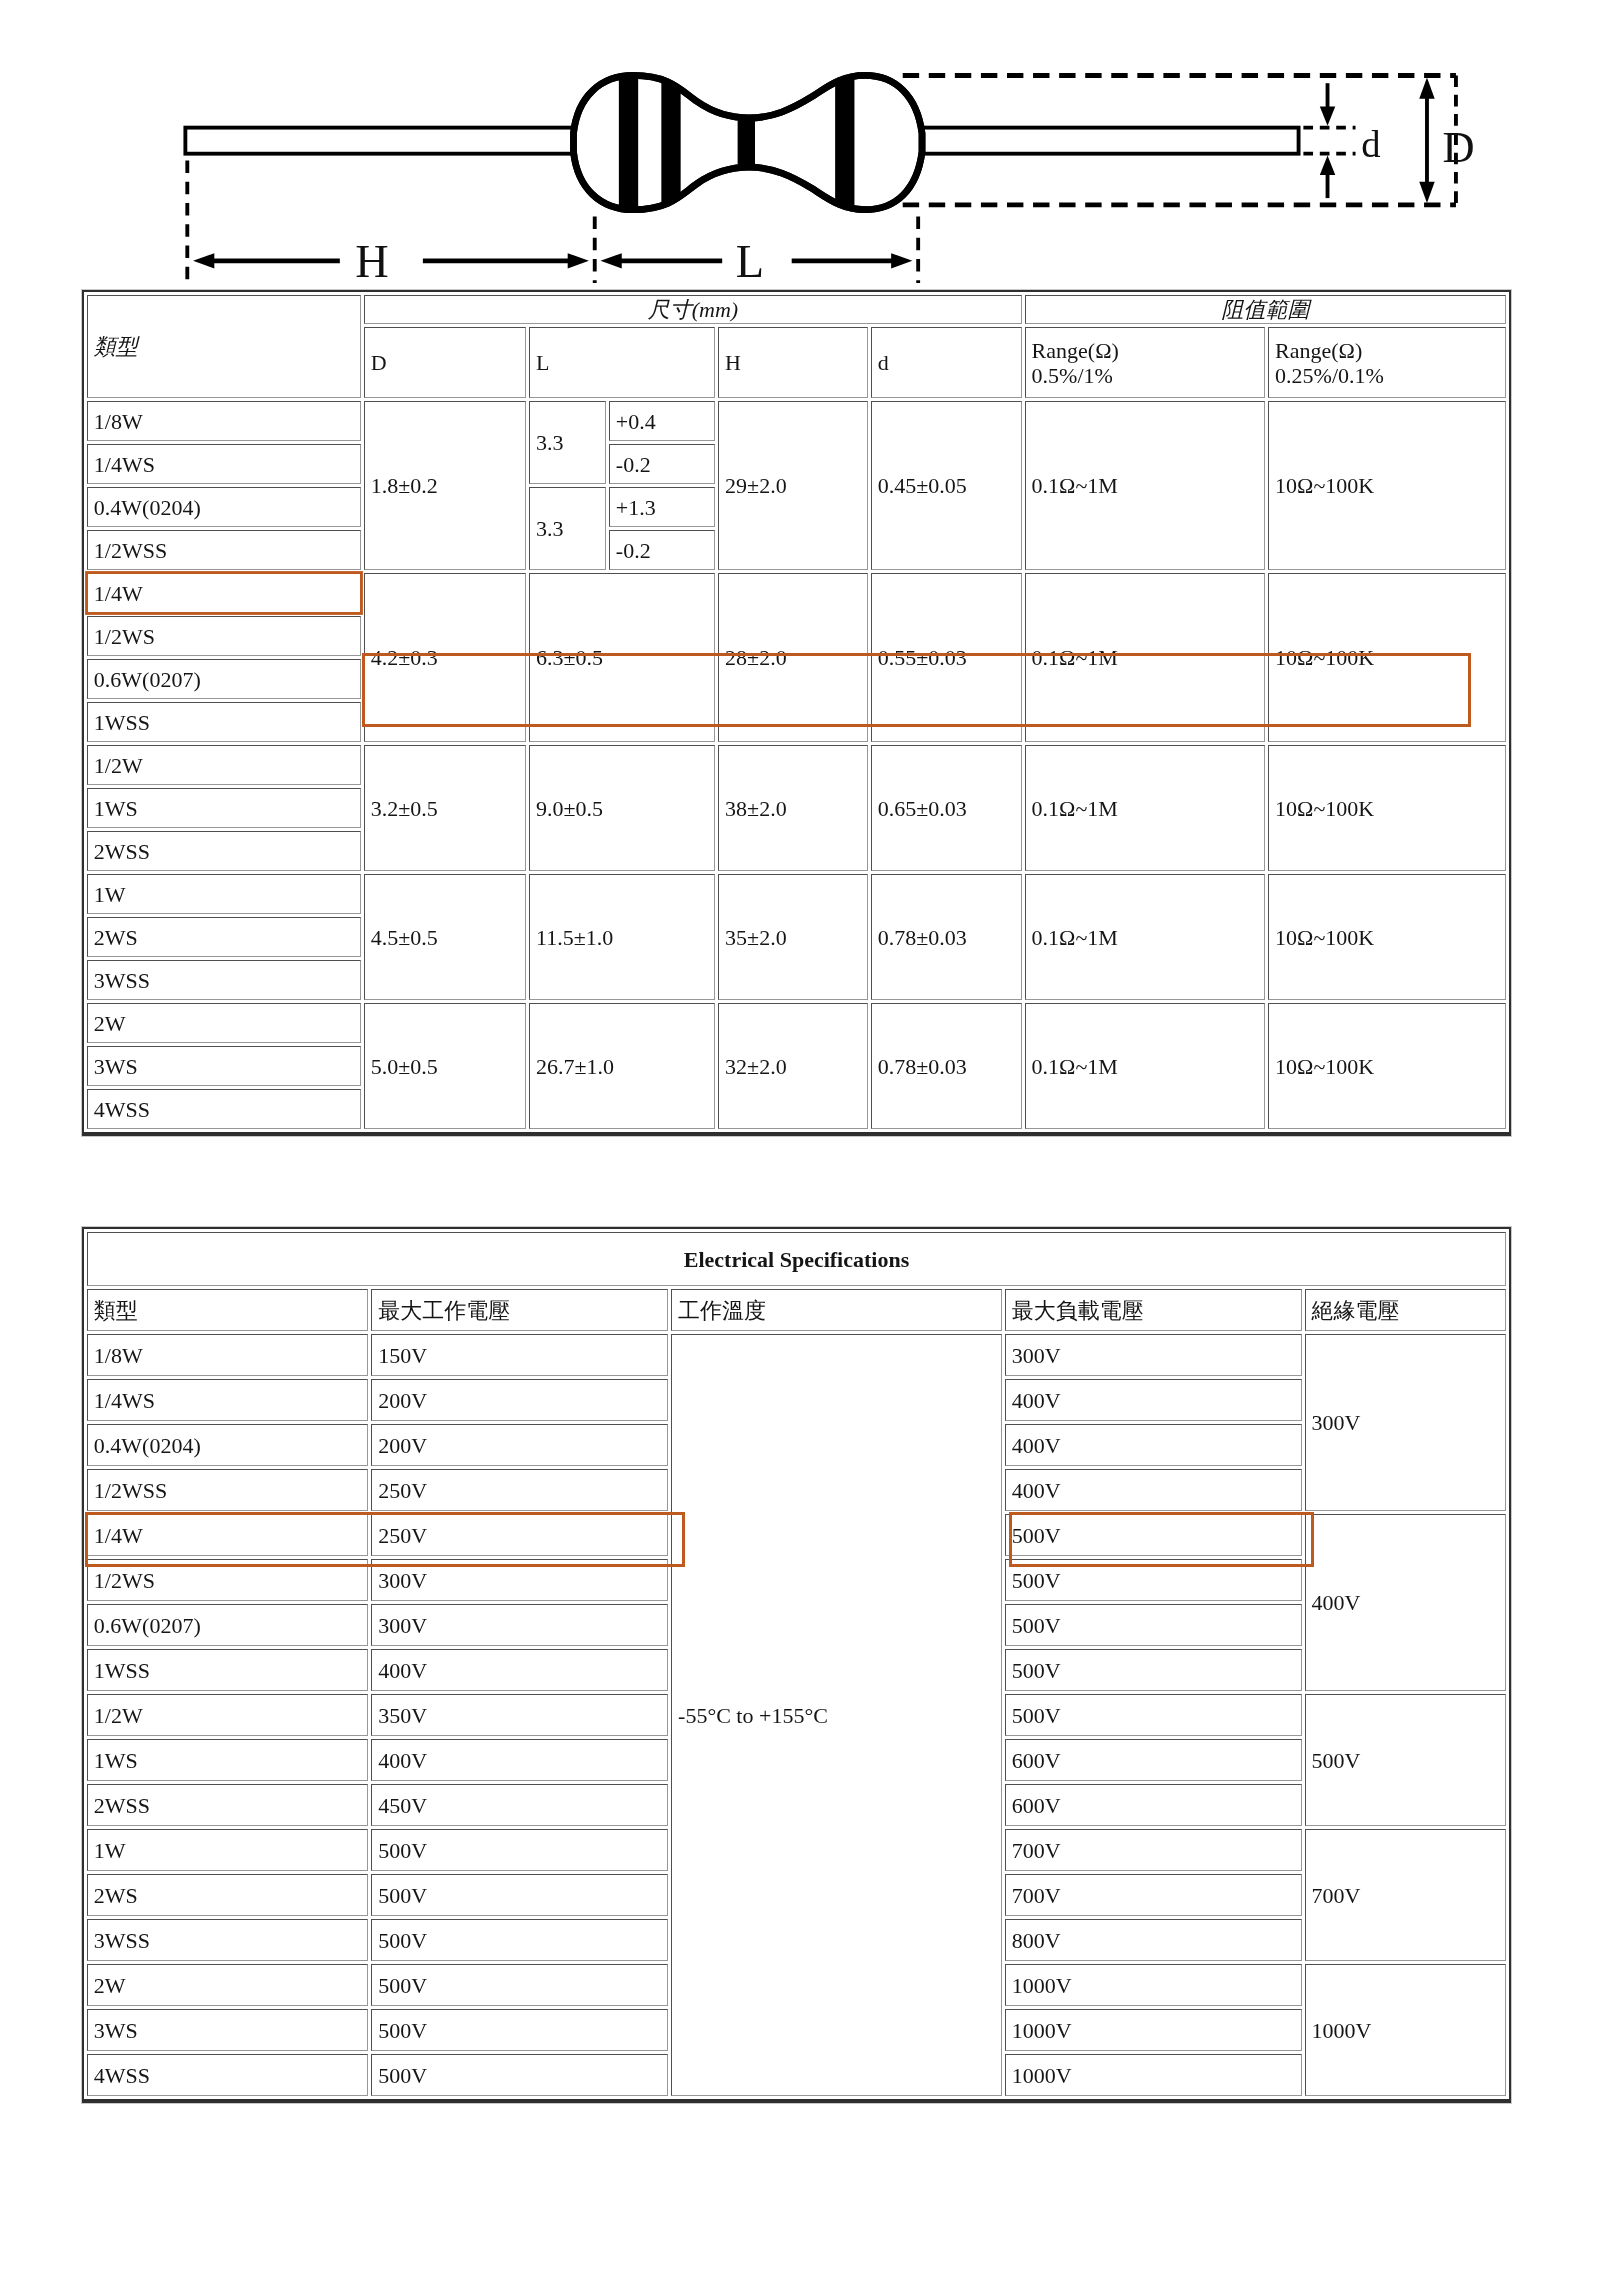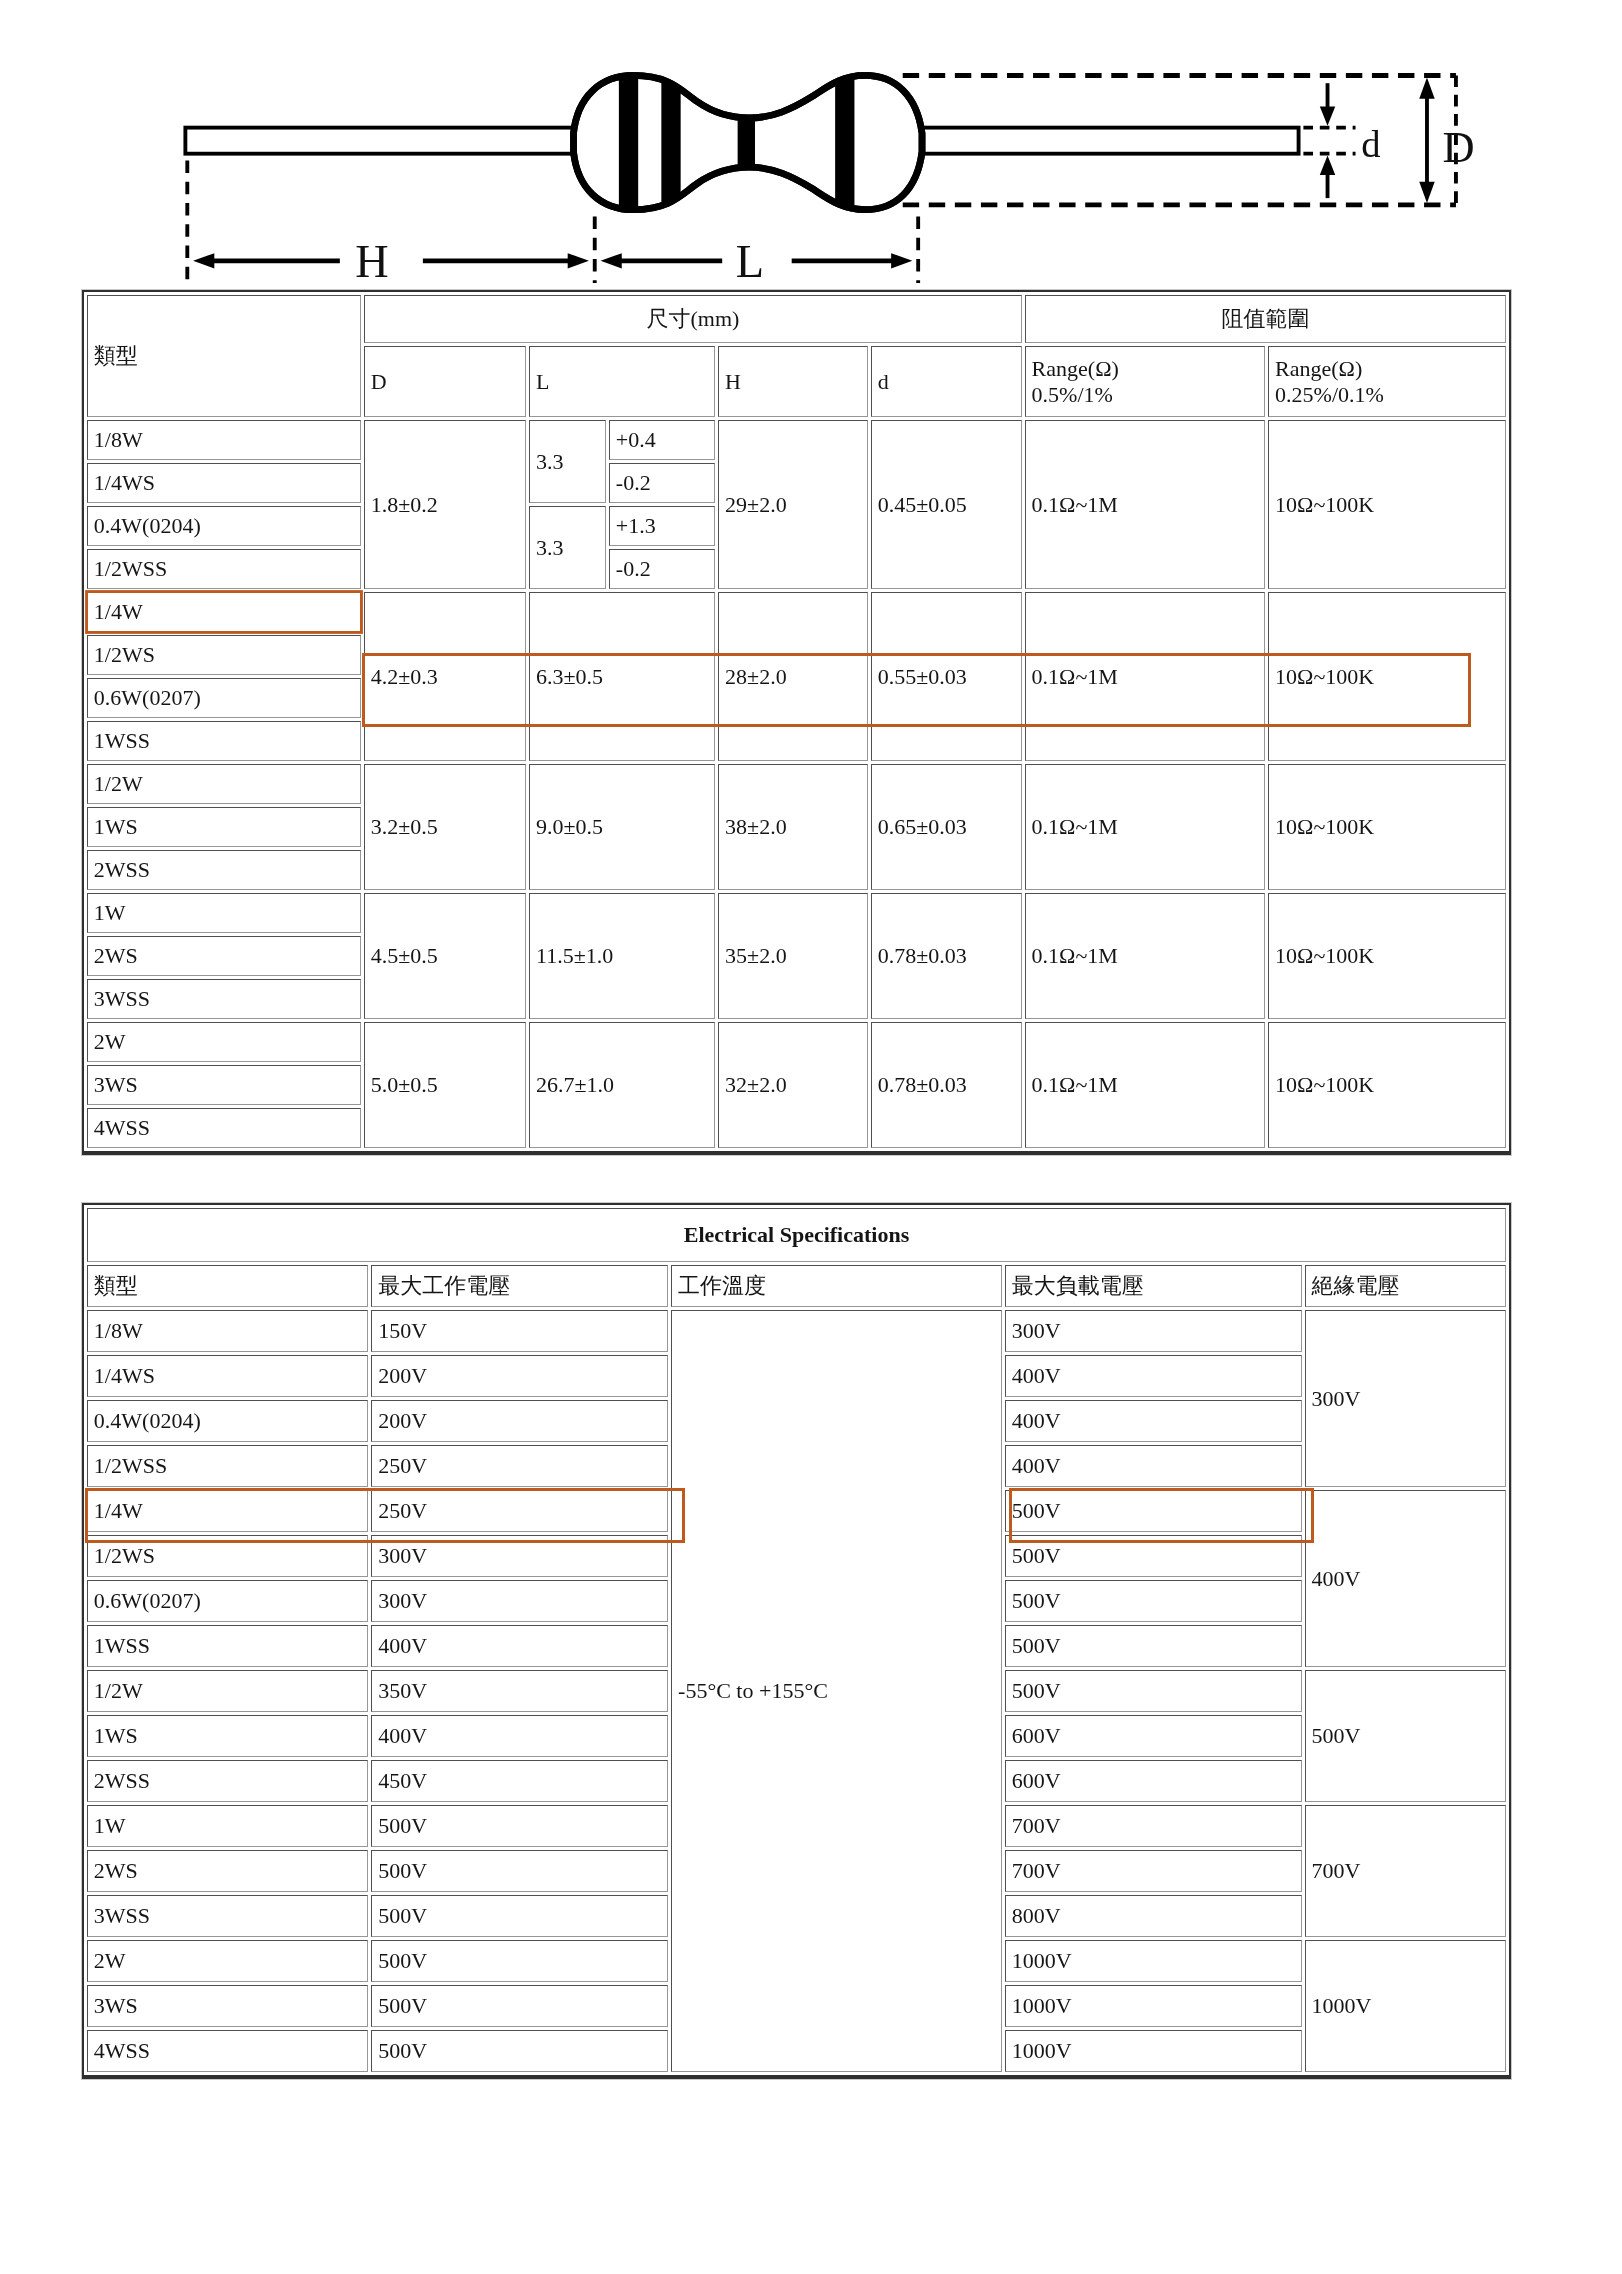--- a/index.html
+++ b/index.html
@@ -1,30 +1,30 @@
 <!DOCTYPE html>
 <html><head>
 <meta charset="utf-8">
 <style>
   html,body{margin:0;padding:0;background:#ffffff;}
   .page{position:relative;width:1622px;height:2275px;background:#fff;
         font-family:"Liberation Serif","DejaVu Serif",serif;color:#151515;}
   .diagram{display:block;margin:0;}
   .twrap{position:relative;width:1429px;margin-left:82px;}
   .twrap1{margin-top:0px;}
-  .twrap2{margin-top:48px;}
+  .twrap2{margin-top:91px;}
   table.spec{width:100%;table-layout:fixed;border-collapse:separate;border-spacing:3.9px;
              background:#fff;border:2.9px solid #2f2f2f;border-bottom-width:4.8px;
              box-shadow:0 0 0 1px #c9c9c9;}
   table.spec td{box-sizing:border-box;background:#fff;overflow:hidden;
                 border:1.9px solid;border-color:#4f4f4f #979797 #979797 #4f4f4f;
                 padding:1px 5.8px;font-size:22px;line-height:1.15;vertical-align:middle;
                 white-space:nowrap;}
   .t1 td{height:40px;}
-  .t1 tr.h1 td{height:48px;}
+  .t1 tr.h1 td{height:29px;font-style:italic;}
   .t1 tr.h2 td{height:71px;}
   .t2 td{height:42px;}
   .t2 tr.trow td{height:54px;}
   .t2 tr.hrow td{height:42px;}
   td.center{text-align:center;}
   td.title-cell{text-align:center;font-weight:bold;font-size:36px;}
   td.temp-cell{text-align:left;}
   .hlcell{border-color:#bf5a1f !important;box-shadow:0 0 0 1.9px #bf5a1f;}
   .overlay{position:absolute;border:3.9px solid #bf5a1f;pointer-events:none;background:transparent;}
   .band1{left:19.6%;top:363px;width:77.2%;height:68px;}

